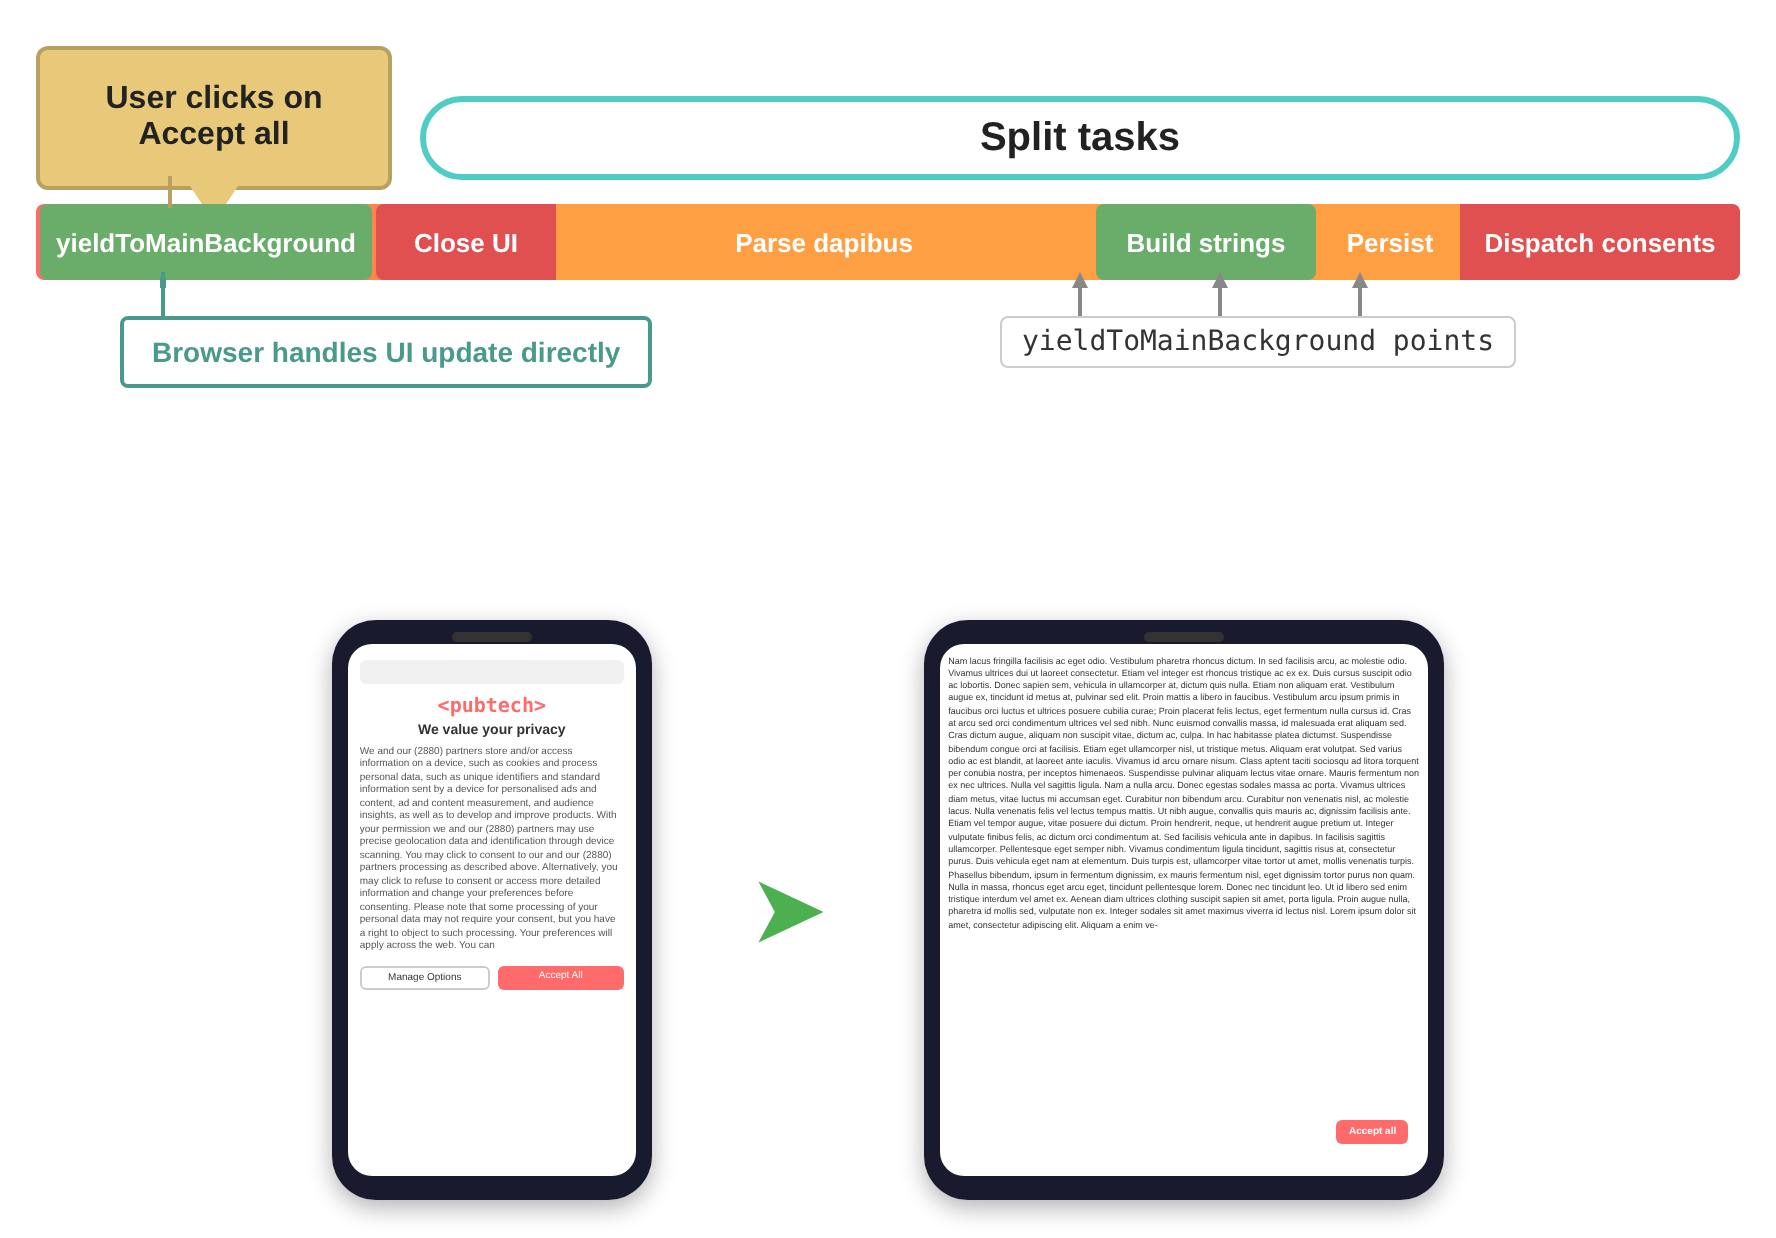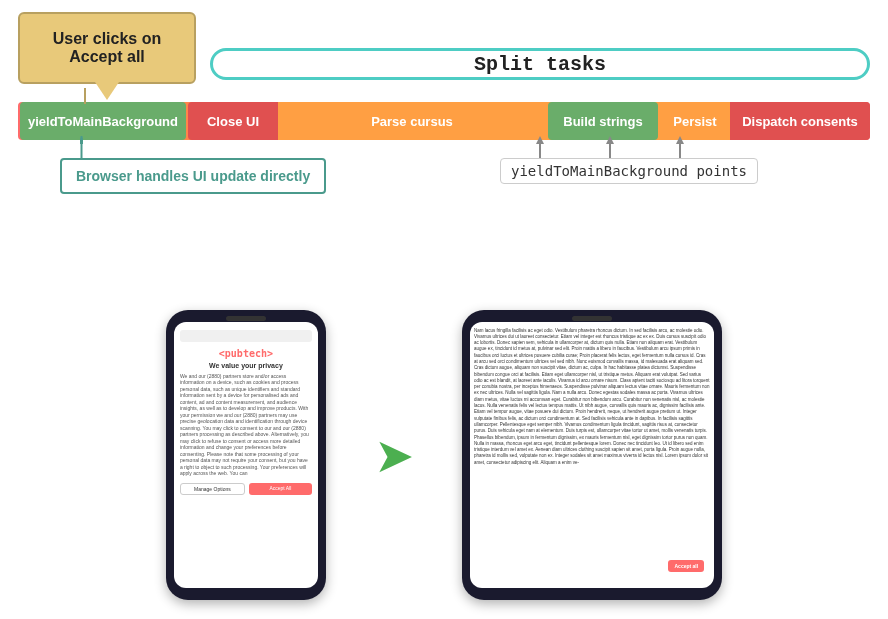--- a/index.html
+++ b/index.html
@@ -15,21 +15,21 @@
     
     .diagram-area {
       position: absolute;
       top: 0; left: 0; right: 0;
       height: 290px;
     }
 
     
     .user-clicks-box {
       position: absolute;
-      top: 12px; left: 18px;
+      top: 23px; left: 18px;
       width: 178px;
       height: 72px;
       background: #e8c97a;
       border: 2px solid #b8a060;
       border-radius: 6px;
       display: flex;
       align-items: center;
       justify-content: center;
       text-align: center;
       font-size: 16px;
@@ -47,30 +47,29 @@
       border-right: 12px solid transparent;
       border-top: 18px solid #e8c97a;
     }
 
     
     .split-tasks-banner {
       position: absolute;
       top: 48px;
       left: 210px;
       right: 18px;
-      height: 32px;
+      height: 42px;
       border: 3px solid #4ecdc4;
       border-radius: 22px;
       display: flex;
       align-items: center;
       justify-content: center;
       font-size: 20px;
       font-weight: bold;
       color: #222;
-      font-family: Liberation Mono, monospace;
     }
 
     
     .pipeline-row {
       position: absolute;
       top: 102px;
       left: 18px;
       right: 18px;
       height: 38px;
       background: linear-gradient(to right, #ff6b6b, #ff8c42, #ff9f43, #ff9f43, #ff6b6b);
@@ -317,21 +316,21 @@
   </div>
 
   <div class="pipeline-row">
     <div class="pipeline-segment yield-main">
       <span>yieldToMainBackground</span>
     </div>
     <div class="pipeline-segment close-ui">
       <span>Close UI</span>
     </div>
     <div class="pipeline-segment parse-choices">
-      <span>Parse cursus</span>
+      <span>Parse dapibus</span>
     </div>
     <div class="pipeline-segment build-strings">
       <span>Build strings</span>
     </div>
     <div class="pipeline-segment persist">
       <span>Persist</span>
     </div>
     <div class="pipeline-segment dispatch">
       <span>Dispatch consents</span>
     </div>

